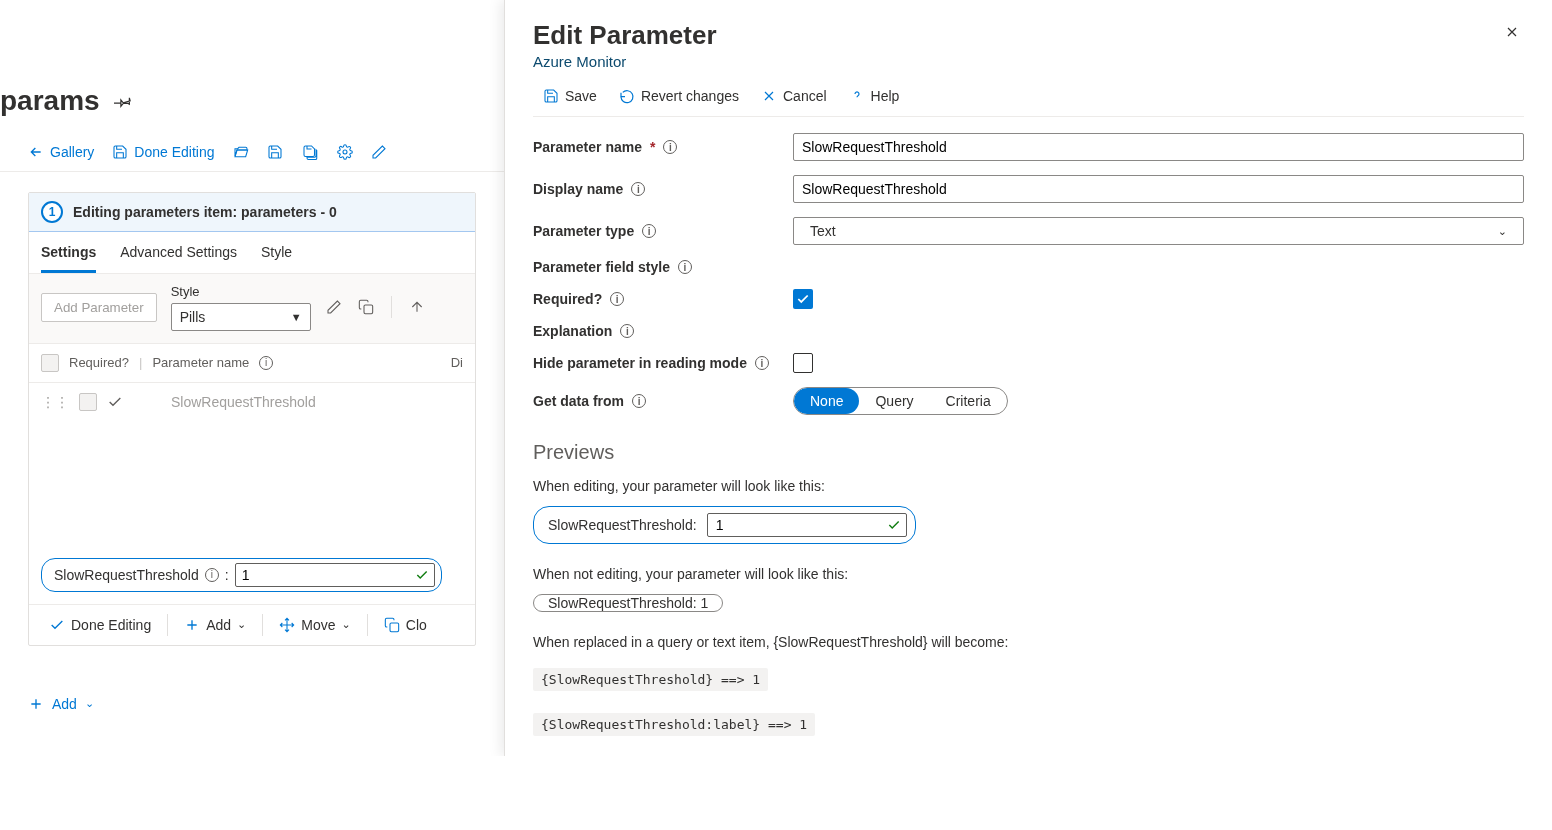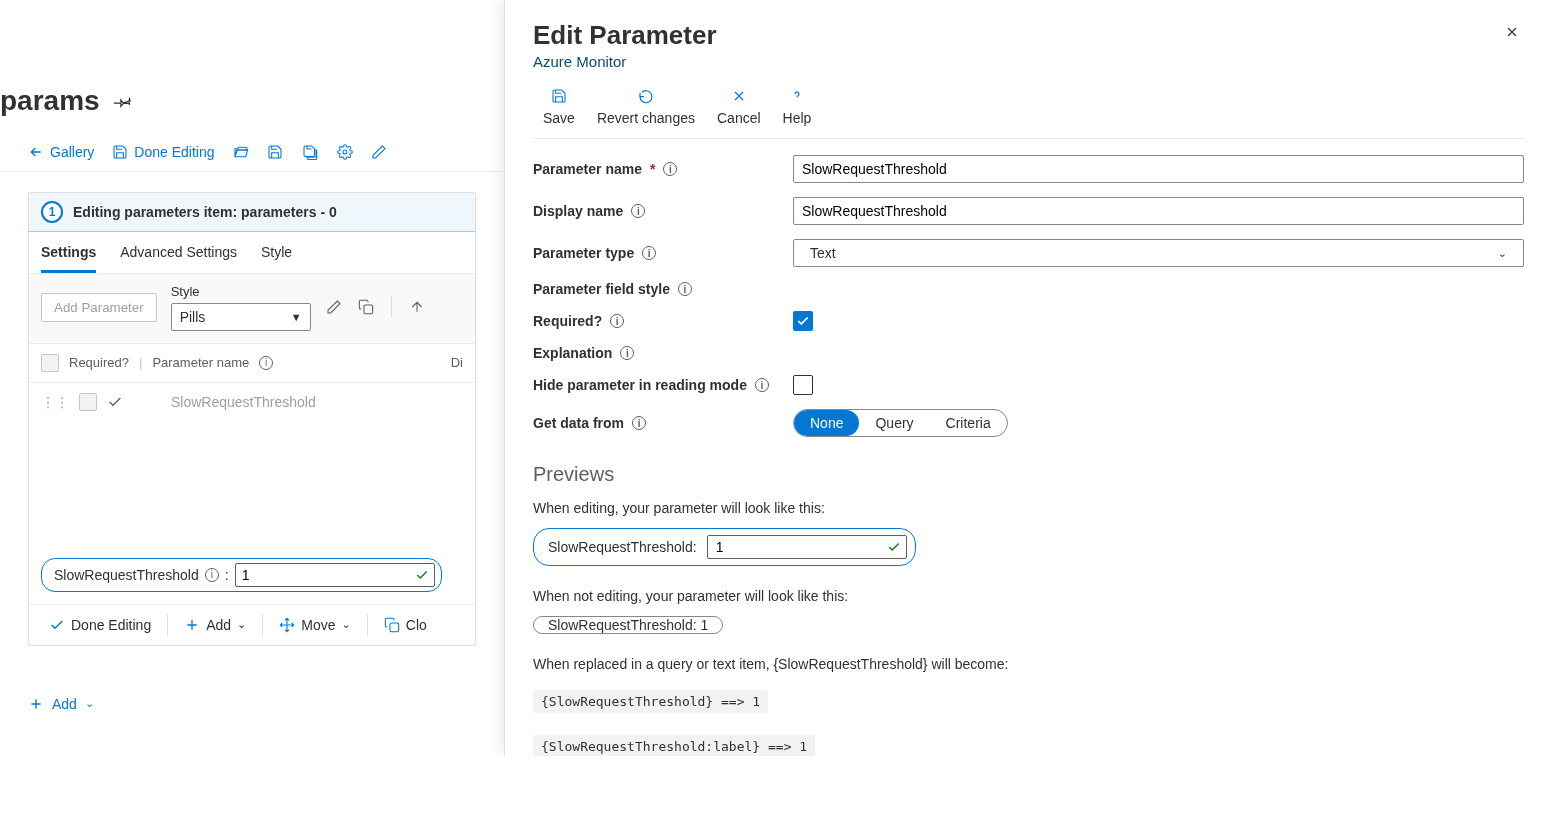--- a/index.html
+++ b/index.html
@@ -224,21 +224,21 @@
   .panel-sub { color:#0c4a6e; font-size:15px; margin-top:2px; }
   .panel-close { cursor:pointer; font-size:18px; color:#323130; padding:4px; }
   .panel-toolbar {
     display:flex;
     gap:22px;
     padding: 18px 0 12px 10px;
     border-bottom:1px solid #edebe9;
     margin-bottom: 16px;
   }
   .panel-tb-item {
-    display:flex; align-items:center; gap:6px; color:#323130; cursor:pointer;flex-direction:column;
+    display:flex; align-items:center; gap:6px; color:#323130; cursor:pointer;
   }
   .panel-tb-item .ic { color:#0078d4; }
   .form-row {
     display:flex;
     align-items:center;
     margin-bottom: 14px;
   }
   .form-label {
     width: 260px;
     font-weight:600;

